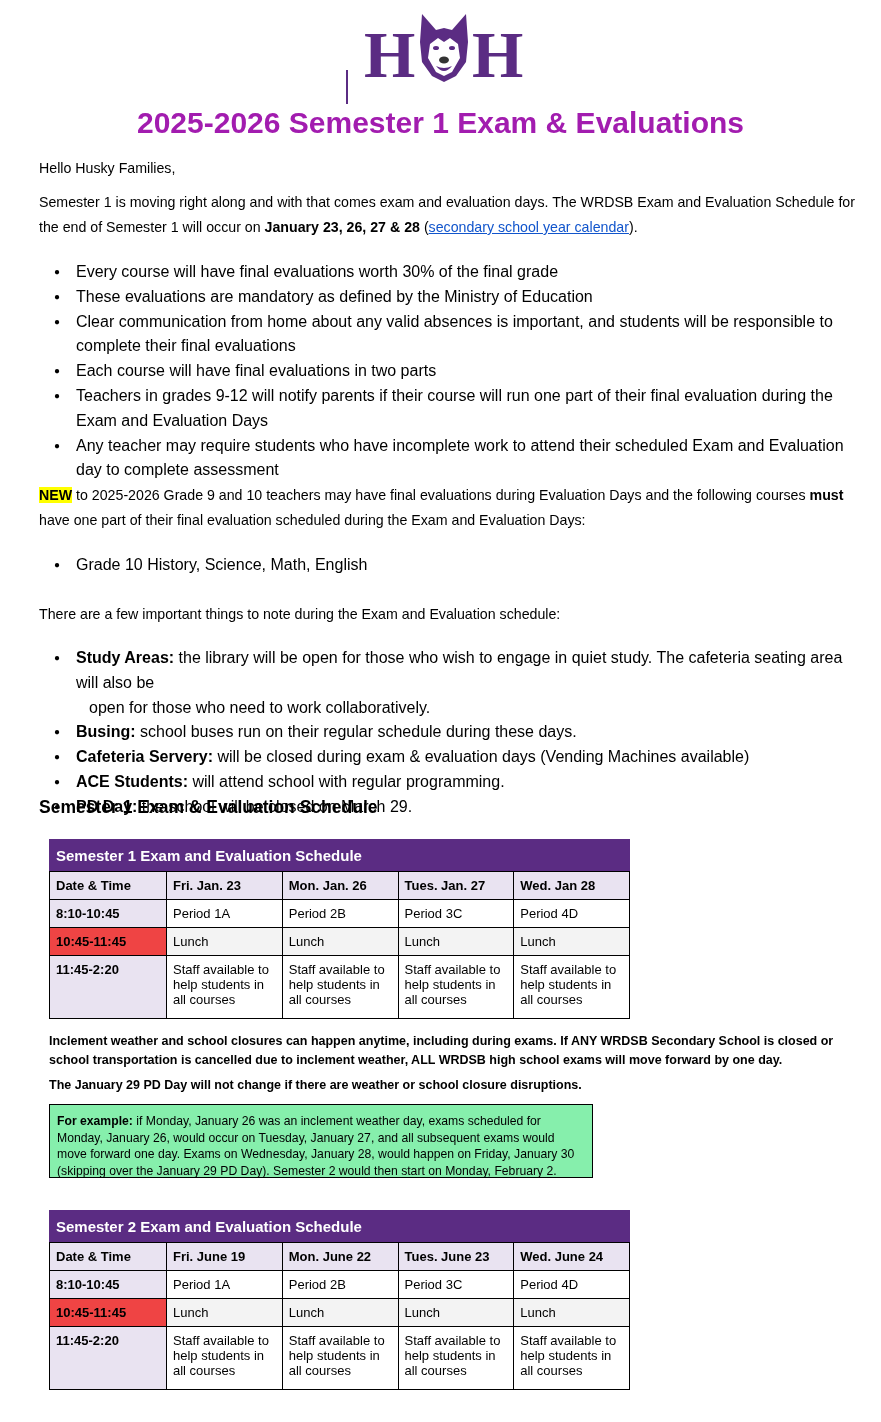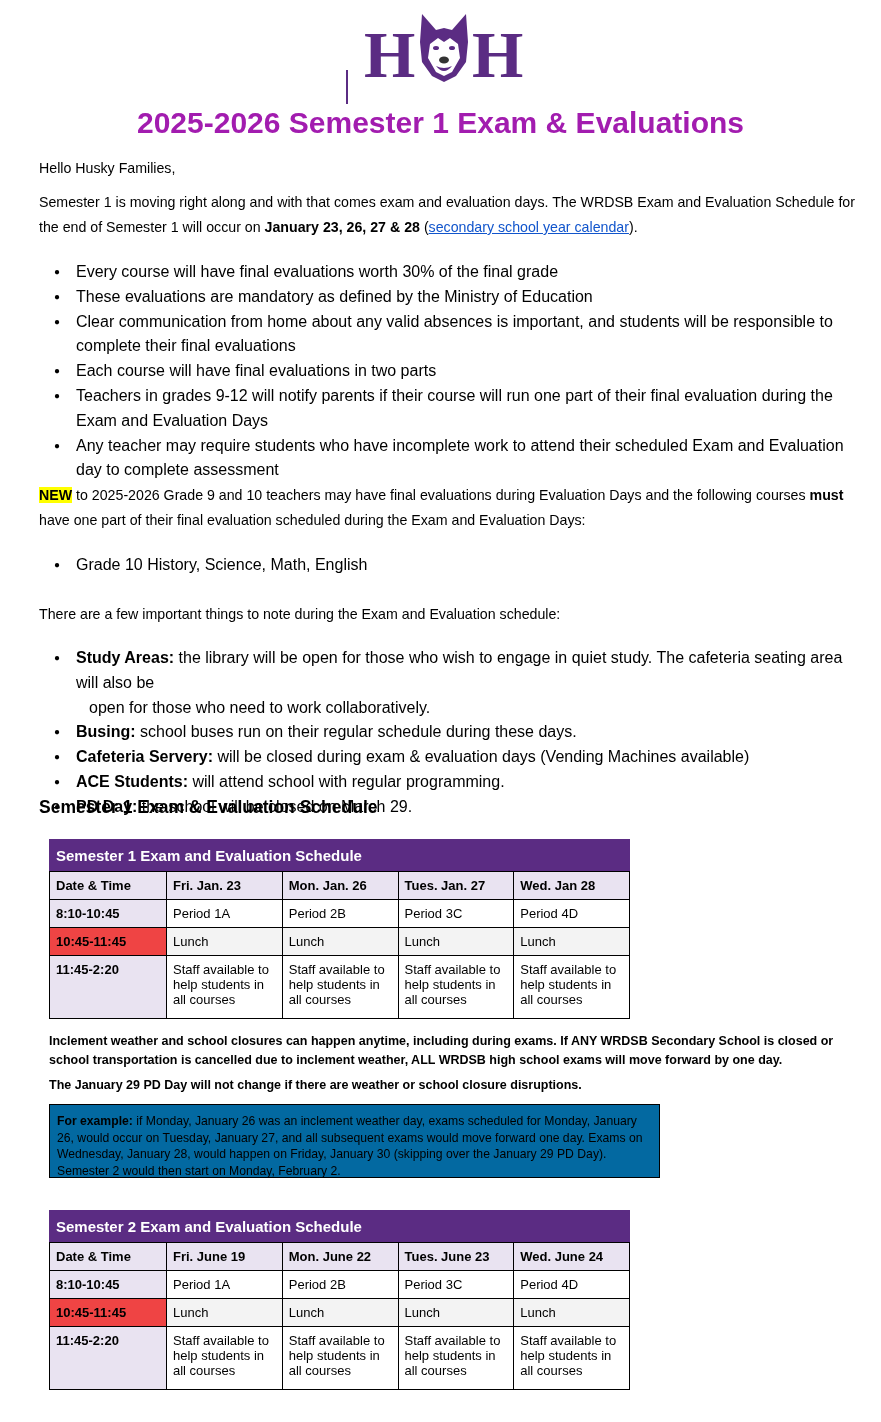--- a/index.html
+++ b/index.html
@@ -20,21 +20,21 @@
   table.sched { position: absolute; left: 49px; border-collapse: collapse; width: 581px; font-size: 13px; }
   table.sched td, table.sched th { border: 1px solid #000; padding: 0 6px; text-align: left; vertical-align: middle; }
   table.sched th.head { background: #5b2c83; color: #fff; font-size: 15px; font-weight: bold; height: 31px; border-color: #5b2c83; border-bottom: 1px solid #000; }
   table.sched tr.days td { background: #e9e3f1; font-weight: bold; height: 27px; }
   table.sched td.time { background: #e9e3f1; font-weight: bold; width: 104px; }
   table.sched tr.r1 td { height: 27px; }
   table.sched tr.r2 td { height: 27px; background: #f3f3f3; }
   table.sched tr.r2 td.time { background: #ef4444; }
   table.sched tr.r3 td { height: 56px; vertical-align: top; padding-top: 6px; line-height: 15px; }
   .note { position: absolute; left: 49px; width: 800px; font-size: 12.5px; line-height: 19px; margin: 0; font-weight: bold; }
-  .example { position: absolute; left: 49px; top: 1104px; width: 611px; height: 74px; background: #0369a1; border: 1px solid #000; padding: 8px 7px; font-size: 12.2px; line-height: 16.5px; box-sizing: border-box; }
+  .example { position: absolute; left: 49px; top: 1104px; width: 544px; height: 74px; background: #86efac; border: 1px solid #000; padding: 8px 7px; font-size: 12.2px; line-height: 16.5px; box-sizing: border-box; }
 </style>
 </head>
 <body>
 
 <div class="logo">
   <svg width="160" height="70" viewBox="0 0 160 70">
     <text x="0" y="65" font-family="Liberation Serif, serif" font-size="66" font-weight="bold" fill="#5b2c83">H</text>
     <g>
       <path d="M56 30 L58 2 L72 18 L80 16 L88 18 L102 2 L104 30 L102 50 L92 64 L80 70 L68 64 L58 50 Z" fill="#5b2c83"></path>
       <path d="M66 32 L74 26 L80 30 L86 26 L94 32 L96 46 L88 60 L80 64 L72 60 L64 46 Z" fill="#ffffff"></path>

